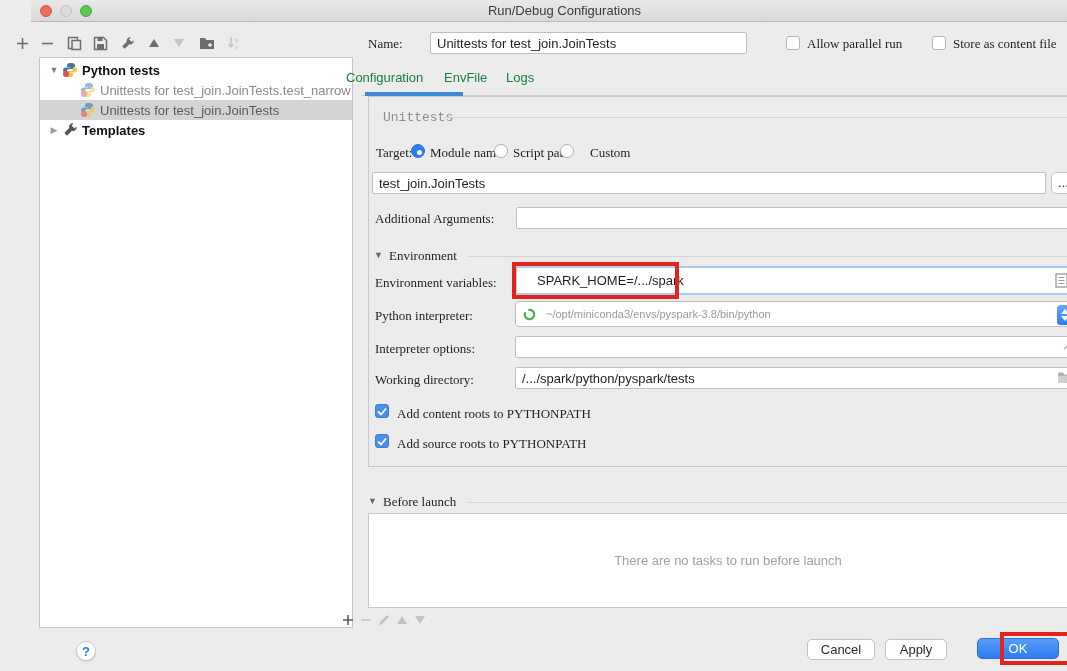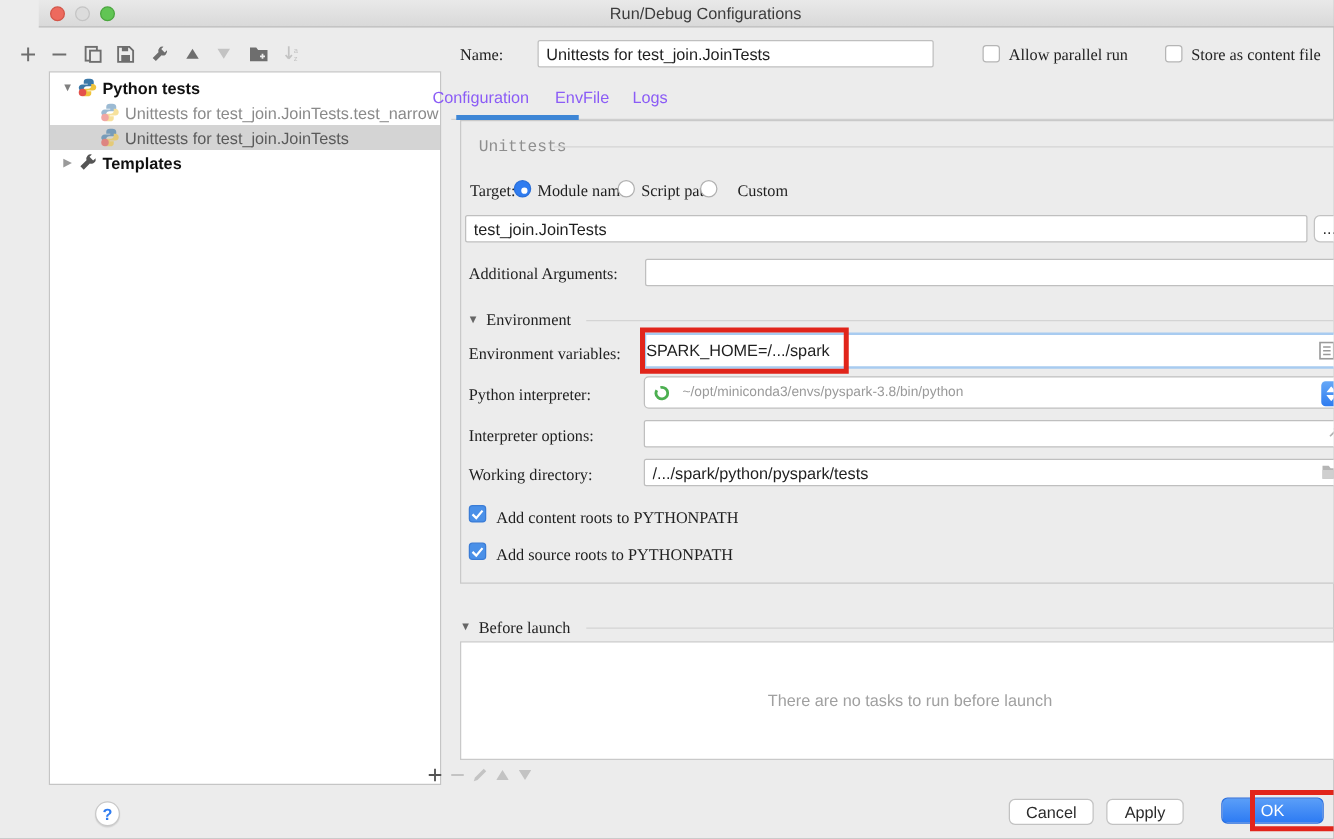--- a/index.html
+++ b/index.html
@@ -30,21 +30,21 @@
   .ic16{ width:16px; height:16px; margin-right:4px; flex:0 0 auto; }
 
   
   input{ font-family:"Liberation Sans", sans-serif; font-size:13px; color:#1f1f1f; }
   .field{ background:#fff; border:1px solid #bfbfbf; border-radius:2px; padding:0 6px; }
   .lbl{ font-size:13px; color:#1f1f1f; white-space:nowrap;font-family:Liberation Serif, serif; }
   .cb{ width:14px; height:14px; border-radius:3px; background:#fff; border:1px solid #b5b5b5; display:inline-block; }
   .cb.on{ background:#4a90e8; border-color:#3a7cd6; display:inline-flex; align-items:center; justify-content:center; }
 
   
-  .tab{ position:absolute; top:70px; font-size:13px; color:#8b5cf6; cursor:default; }
+  .tab{ position:absolute; top:70px; font-size:13px; color:#15803d; cursor:default; }
   .tabline{ left:330px; top:95px; width:727px; height:1px; background:#cfcfcf; }
   .tabunder{ left:334px; top:92px; width:98px; height:4px; background:#3e86d6; }
 
   
   .group{ border:1px solid #c9c9c9; background:#ececec; }
   .seplbl{ font-size:13px; color:#8e8e8e;font-family:Liberation Mono, monospace; }
   .sepline{ height:1px; background:#d4d4d4; }
   .arrow{ font-size:9px; color:#666; }
 
   
@@ -223,21 +223,21 @@
   <input class="abs field" style="left: 485px; top: 207px; width: 560px; height: 22px;" value="">
 
   
   <span class="abs arrow" style="left:343px; top:250px">▼</span>
   <div class="abs lbl" style="left:358px; top:248px">Environment</div>
   <div class="abs sepline" style="left:438px; top:256px; width:610px"></div>
 
   
   <div class="abs lbl" style="left:344px; top:275px">Environment variables:</div>
   <div class="abs" style="left:484px; top:266px; width:562px; height:29px; border:2px solid #a8cbf0; border-radius:2px; background:#fff; display:flex; align-items:center;">
-    <span style="padding-left:0; white-space:nowrap">SPARK_HOME=/.../spark</span>
+    <span style="padding-left:20px; white-space:nowrap">SPARK_HOME=/.../spark</span>
     <span style="position:absolute; right:7px; top:5px">
       <svg width="13" height="15" viewBox="0 0 13 15">
           <rect x="1" y="1" width="11" height="13" fill="#fff" stroke="#9a9a9a" stroke-width="1.3"></rect>
           <path d="M3.5 4.5h6M3.5 7.5h6M3.5 10.5h6" stroke="#9a9a9a" stroke-width="1.2"></path>
         </svg>
     </span>
   </div>
 
   
   <div class="abs lbl" style="left:344px; top:308px">Python interpreter:</div>

